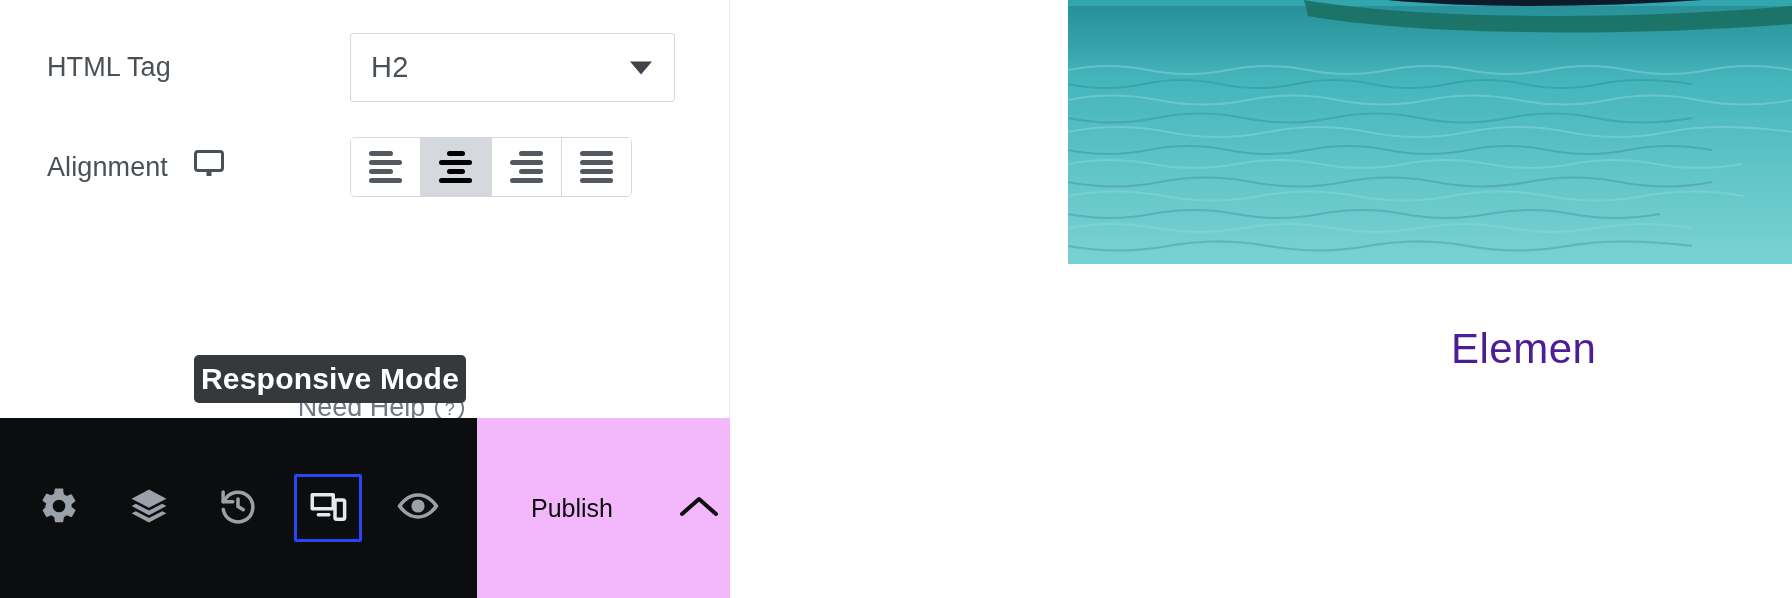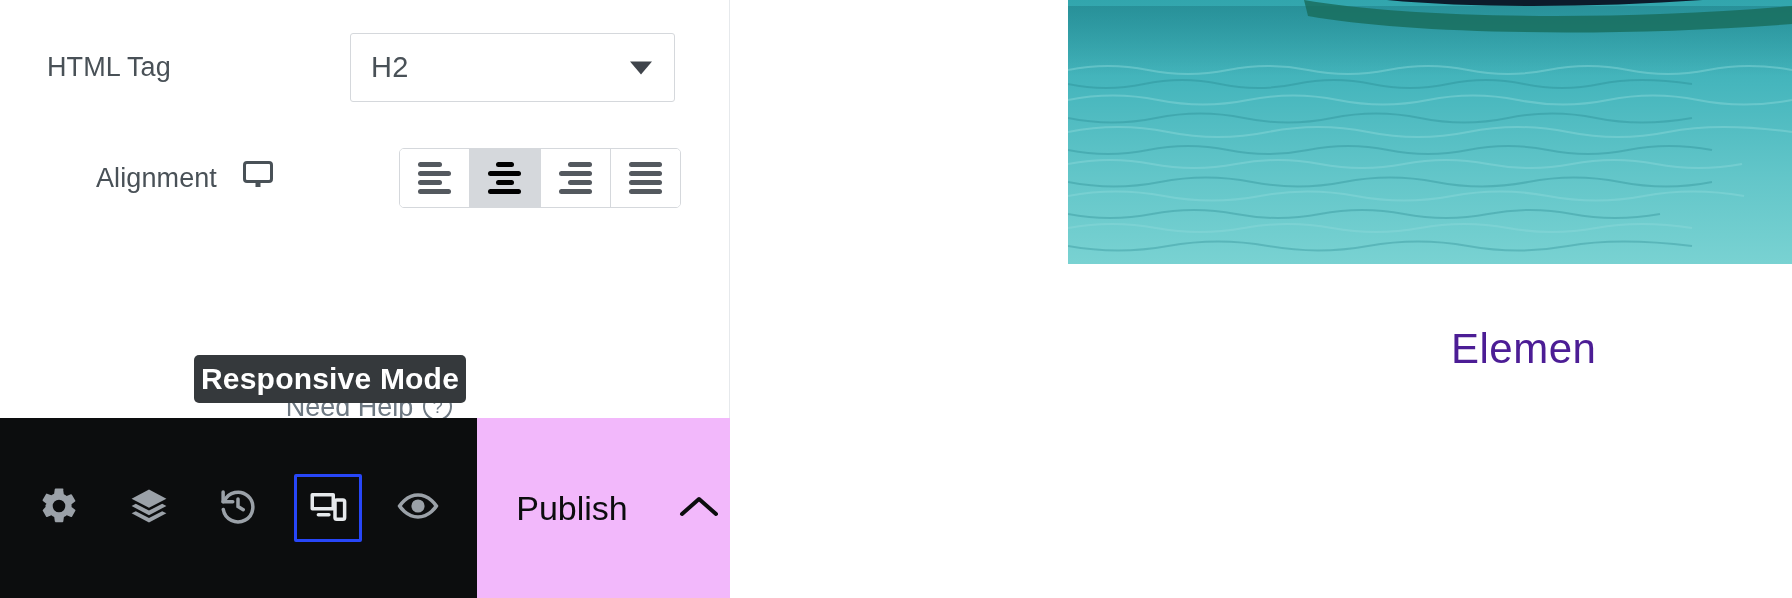--- a/index.html
+++ b/index.html
@@ -120,25 +120,25 @@
   .al-right i:nth-child(1){ width: 24px; margin-left:auto; }
   .al-right i:nth-child(2){ width: 33px; margin-left:auto; }
   .al-right i:nth-child(3){ width: 24px; margin-left:auto; }
   .al-right i:nth-child(4){ width: 33px; margin-left:auto; }
   
   .al-just i { width: 33px !important; }
 
   
   #need-help {
     position: absolute;
-    left: 4px;
+    left: 16px;
     top: 392px;
     width: 730px;
     display: flex;
-    align-items: flex-start;
+    align-items: flex-end;
     justify-content: center;
     gap: 10px;
     color: #6d7882;
     font-size: 27px;
   }
   .help-circle {
     width: 29px; height: 29px;
     border: 2px solid #6d7882;
     border-radius: 50%;
     display: flex; align-items: center; justify-content: center;
@@ -195,21 +195,21 @@
   .tool-btn.focused { border-color: #2746f8; }
 
   #publish-btn {
     width: 190px;
     height: 100%;
     background: #f2b8fb;
     display: flex;
     align-items: center;
     justify-content: center;
     color: #0c0d0e;
-    font-size: 34px;
+    font-size: 25px;
     cursor: pointer;
   }
   #publish-options {
     width: 63px;
     height: 100%;
     background: #f2b8fb;
     display: flex;
     align-items: center;
     justify-content: center;
     cursor: pointer;
@@ -252,21 +252,21 @@
     <div class="ctrl-row" style="top:33px;">
       <div class="ctrl-label">
         <span>HTML Tag</span>
       </div>
       <div class="select-box">
         <span class="select-value">H2</span>
         <span class="select-caret"></span>
       </div>
     </div>
 
-    <div class="ctrl-row" style="top:148px;justify-content:center;">
+    <div class="ctrl-row" style="top:137px;">
       <div class="ctrl-label">
         <span>Alignment</span>
         <span class="device-icon">
           <svg width="30" height="28" viewBox="0 0 30 28" fill="none" xmlns="http://www.w3.org/2000/svg">
             <rect x="1.5" y="1.5" width="27" height="19" rx="2.5" stroke="#495157" stroke-width="3"></rect>
             <rect x="12.5" y="21" width="5" height="5" fill="#495157"></rect>
           </svg>
         </span>
       </div>
       <div class="align-group">

